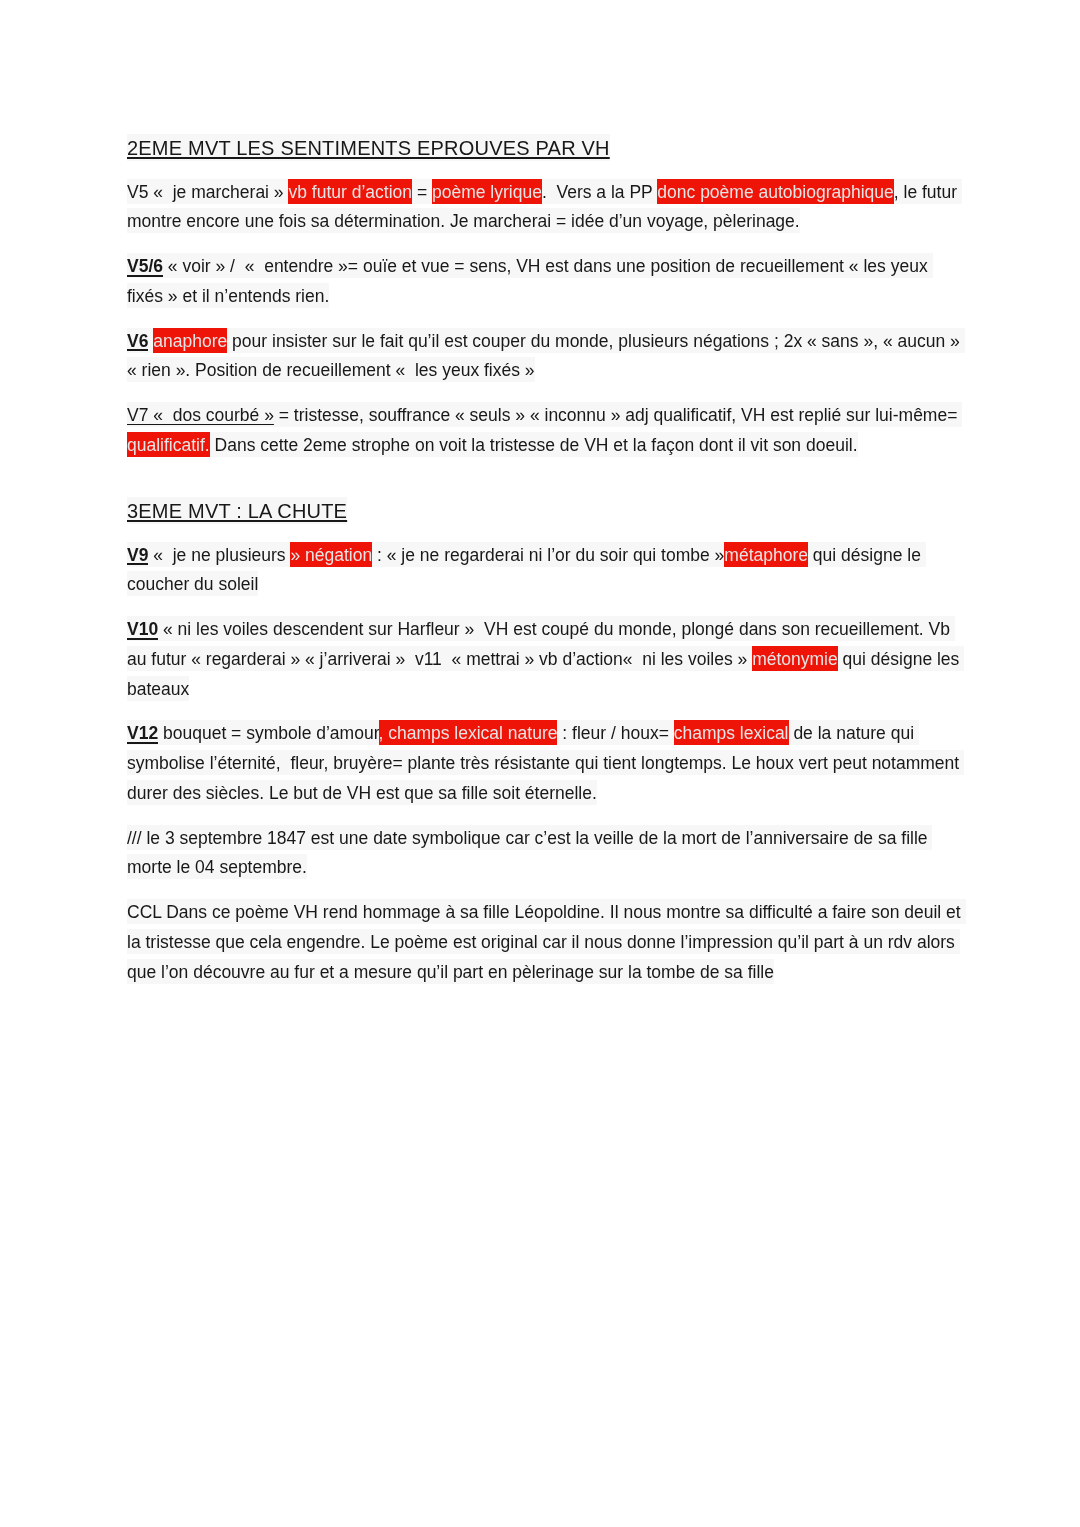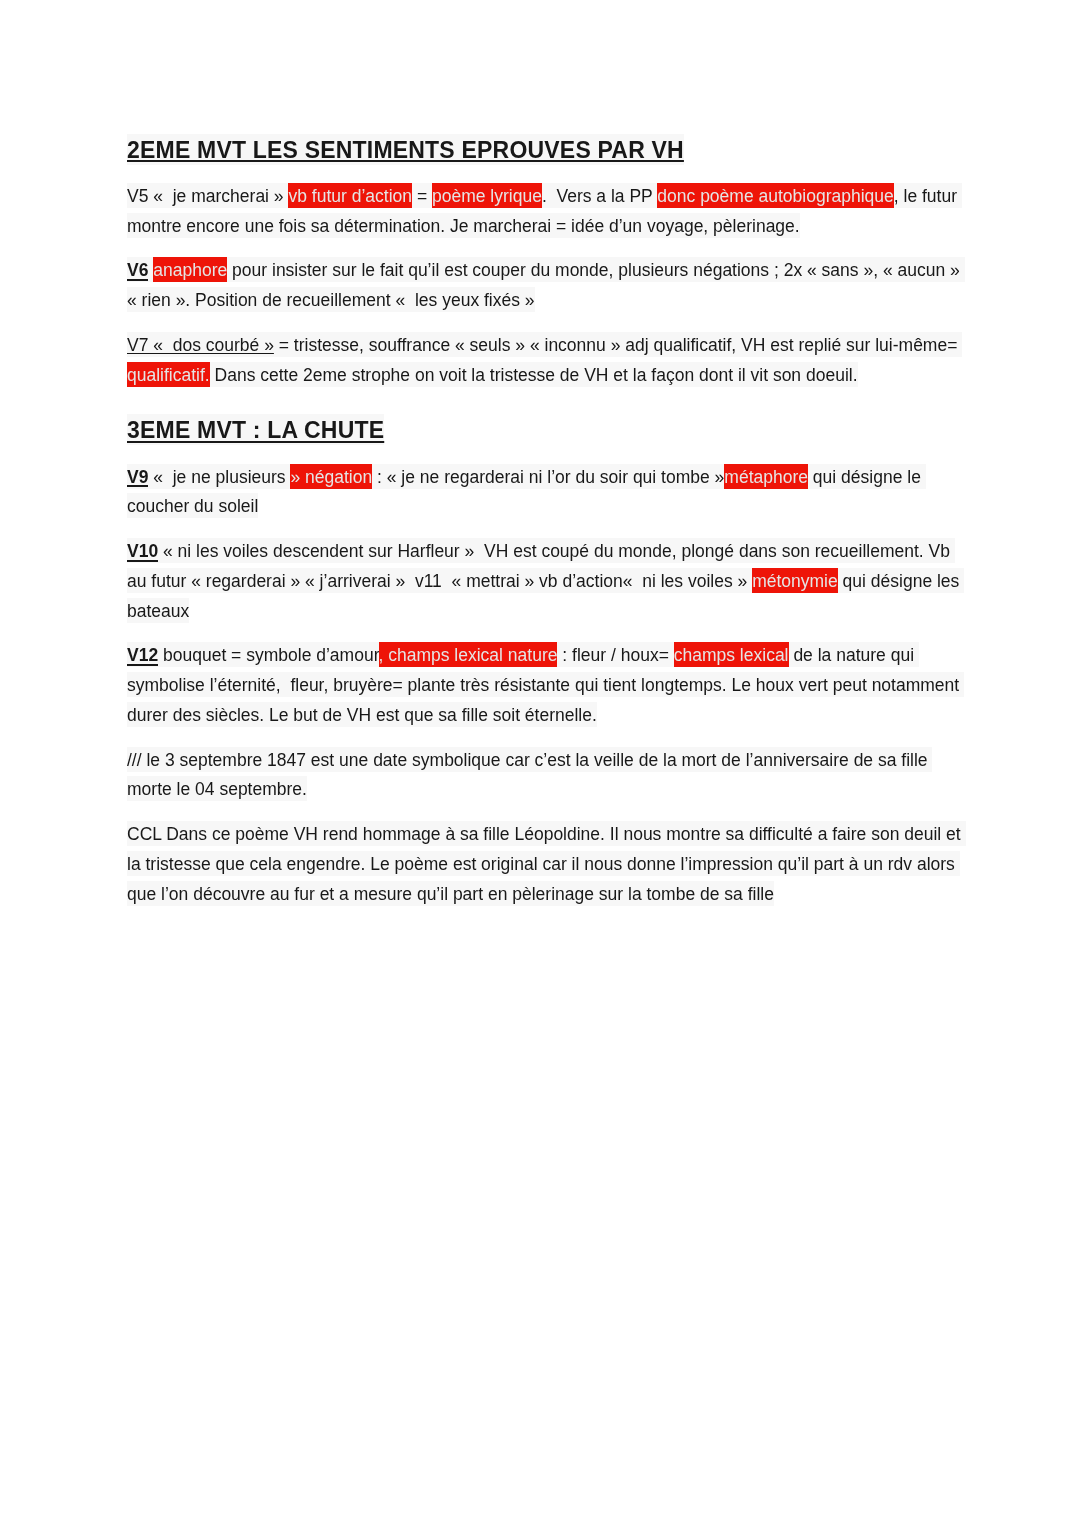--- a/index.html
+++ b/index.html
@@ -19,37 +19,37 @@
     width: 1080px;
     height: 1527px;
     padding: 133px 120px 0 127px;
   }
   .doc {
     width: 836px;
     font-size: 17.5px;
     line-height: 1.7;
   }
   .heading {
-    font-size: 23px;
-    font-weight: bold;
+    font-size: 20px;
+    font-weight: normal;
     line-height: 1.45;
     margin: 0 0 15px 0;
     letter-spacing: 0.2px;
   }
   .heading .run {
     text-decoration: underline;
     text-underline-offset: 3px;
     text-decoration-thickness: 2px;
   }
   .para {
     margin: 0 0 15px 0;
     white-space: pre-wrap;
   }
   .para + .heading {
-    margin-top: 24px;
+    margin-top: 36px;
   }
   
   .run {
     background: #f7f7f7;
     padding: 2.5px 0;
   }
   .run.red {
     background: #ee1408;
     color: #e5e5e5;
   }
@@ -64,20 +64,21 @@
     text-underline-offset: 3px;
   }
 </style>
 </head>
 <body>
 
 <div class="page">
   <div class="doc">
       <h2 class="heading"><span class="run plain">2EME MVT LES SENTIMENTS EPROUVES PAR VH</span></h2>
       <p class="para"><span class="run plain">V5 «  je marcherai » </span><span class="run red">vb futur d’action</span><span class="run plain"> = </span><span class="run red">poème lyrique</span><span class="run plain">.  Vers a la PP </span><span class="run red">donc poème autobiographique</span><span class="run plain">, le futur montre encore une fois sa détermination. Je marcherai = idée d’un voyage, pèlerinage.</span></p>
+      <p class="para"><span class="run marker">V5/6</span><span class="run plain"> « voir » /  «  entendre »= ouïe et vue = sens, VH est dans une position de recueillement « les yeux fixés » et il n’entends rien.</span></p>
       <p class="para"><span class="run marker">V6</span><span class="run plain"> </span><span class="run red">anaphore</span><span class="run plain"> pour insister sur le fait qu’il est couper du monde, plusieurs négations ; 2x « sans », « aucun » « rien ». Position de recueillement «  les yeux fixés »</span></p>
       <p class="para"><span class="run und">V7 «  dos courbé »</span><span class="run plain"> = tristesse, souffrance « seuls » « inconnu » adj qualificatif, VH est replié sur lui-même= </span><span class="run red">qualificatif.</span><span class="run plain"> Dans cette 2eme strophe on voit la tristesse de VH et la façon dont il vit son doeuil.</span></p>
       <h2 class="heading"><span class="run plain">3EME MVT : LA CHUTE</span></h2>
       <p class="para"><span class="run marker">V9</span><span class="run plain"> «  je ne plusieurs </span><span class="run red">» négation</span><span class="run plain"> : « je ne regarderai ni l’or du soir qui tombe »</span><span class="run red">métaphore</span><span class="run plain"> qui désigne le coucher du soleil</span></p>
       <p class="para"><span class="run marker">V10</span><span class="run plain"> « ni les voiles descendent sur Harfleur »  VH est coupé du monde, plongé dans son recueillement. Vb au futur « regarderai » « j’arriverai »  v11  « mettrai » vb d’action«  ni les voiles » </span><span class="run red">métonymie</span><span class="run plain"> qui désigne les bateaux</span></p>
       <p class="para"><span class="run marker">V12</span><span class="run plain"> bouquet = symbole d’amour</span><span class="run red">, champs lexical nature</span><span class="run plain"> : fleur / houx= </span><span class="run red">champs lexical</span><span class="run plain"> de la nature qui symbolise l’éternité,  fleur, bruyère= plante très résistante qui tient longtemps. Le houx vert peut notamment durer des siècles. Le but de VH est que sa fille soit éternelle.</span></p>
       <p class="para"><span class="run plain">/// le 3 septembre 1847 est une date symbolique car c’est la veille de la mort de l’anniversaire de sa fille morte le 04 septembre.</span></p>
       <p class="para"><span class="run plain">CCL Dans ce poème VH rend hommage à sa fille Léopoldine. Il nous montre sa difficulté a faire son deuil et la tristesse que cela engendre. Le poème est original car il nous donne l’impression qu’il part à un rdv alors que l’on découvre au fur et a mesure qu’il part en pèlerinage sur la tombe de sa fille</span></p>
     </div>
 </div>

